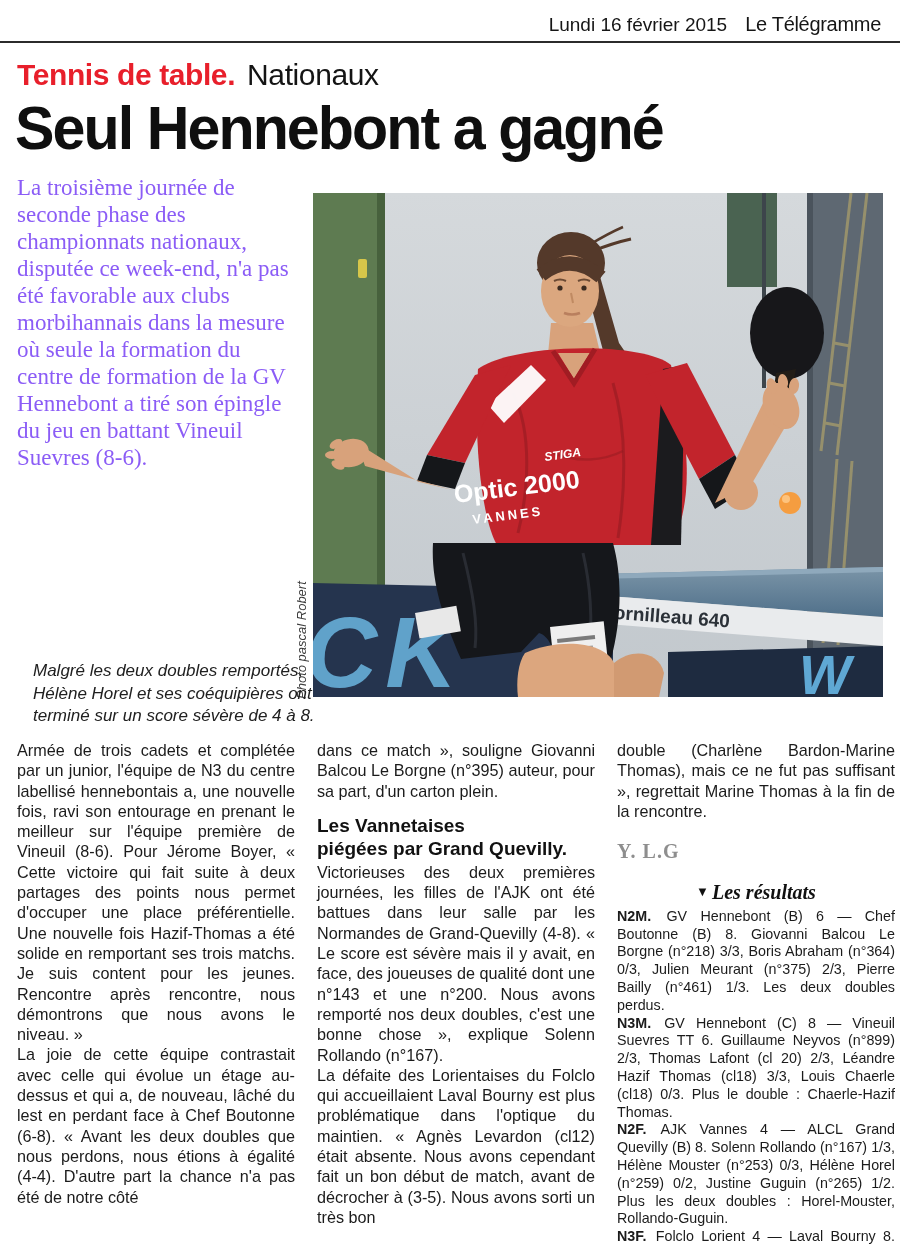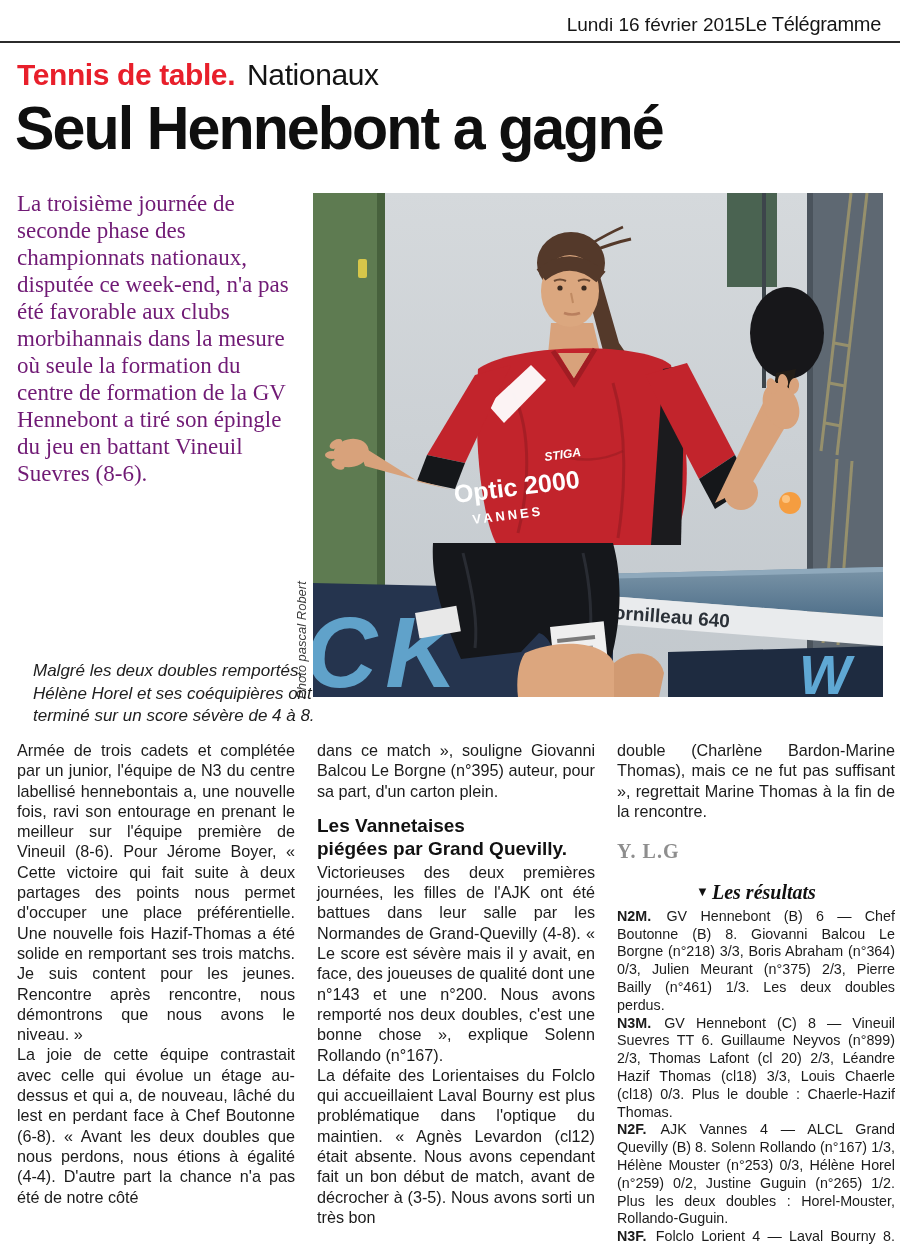--- a/index.html
+++ b/index.html
@@ -1,31 +1,31 @@
 <!DOCTYPE html>
 <html><head>
 <meta charset="utf-8">
 <style>
   html,body{margin:0;padding:0;background:#ffffff;}
   .page{position:relative;width:900px;height:1244px;background:#fff;overflow:hidden;
         font-family:"Liberation Sans",sans-serif;color:#1d1d1d;}
   
   .masthead{position:absolute;top:13px;right:19px;font-size:19px;color:#161616;white-space:nowrap;}
-  .masthead .date{font-weight:normal;}
+  .masthead .date{margin-right:18px;font-weight:normal;}
   .masthead .paper{font-weight:normal;font-size:20px;letter-spacing:-0.3px;}
   .rule{position:absolute;top:41px;left:0;width:900px;height:2px;background:#2b2b2b;}
   
   .kicker{position:absolute;top:58px;left:17px;font-size:30px;letter-spacing:-0.4px;white-space:nowrap;}
   .kicker-section{color:#e81f2b;font-weight:bold;margin-right:12px;}
   .kicker-topic{color:#141414;font-weight:normal;text-align:center;}
   .headline{position:absolute;top:93px;left:15px;margin:0;font-size:61px;font-weight:bold;color:#0f0f0f;
             letter-spacing:-2px;white-space:nowrap;transform:scaleX(.97);transform-origin:0 0;}
   
-  .lead{position:absolute;top:190px;left:17px;width:284px;margin:0;
-        font-family:"Liberation Serif",serif;font-size:23px;line-height:27px;color:#701a75;}
+  .lead{position:absolute;top:174px;left:17px;width:284px;margin:0;
+        font-family:"Liberation Serif",serif;font-size:23px;line-height:27px;color:#8b5cf6;}
   
   .photo{position:absolute;left:313px;top:193px;width:570px;height:504px;margin:0;}
   .photo svg{display:block;width:100%;height:100%;}
   .credit{position:absolute;left:294px;top:699px;width:142px;font-size:13px;font-style:italic;color:#3c3c3c;
           transform:rotate(-90deg);transform-origin:0 0;white-space:nowrap;}
   .caption{position:absolute;left:17px;top:644px;width:282px;margin:16px;font-style:italic;
            font-size:17px;line-height:22.5px;color:#202020;}
   
   .col{position:absolute;top:740px;width:278px;font-size:16.2px;line-height:20.3px;
        text-align:justify;color:#1b1b1b;}

